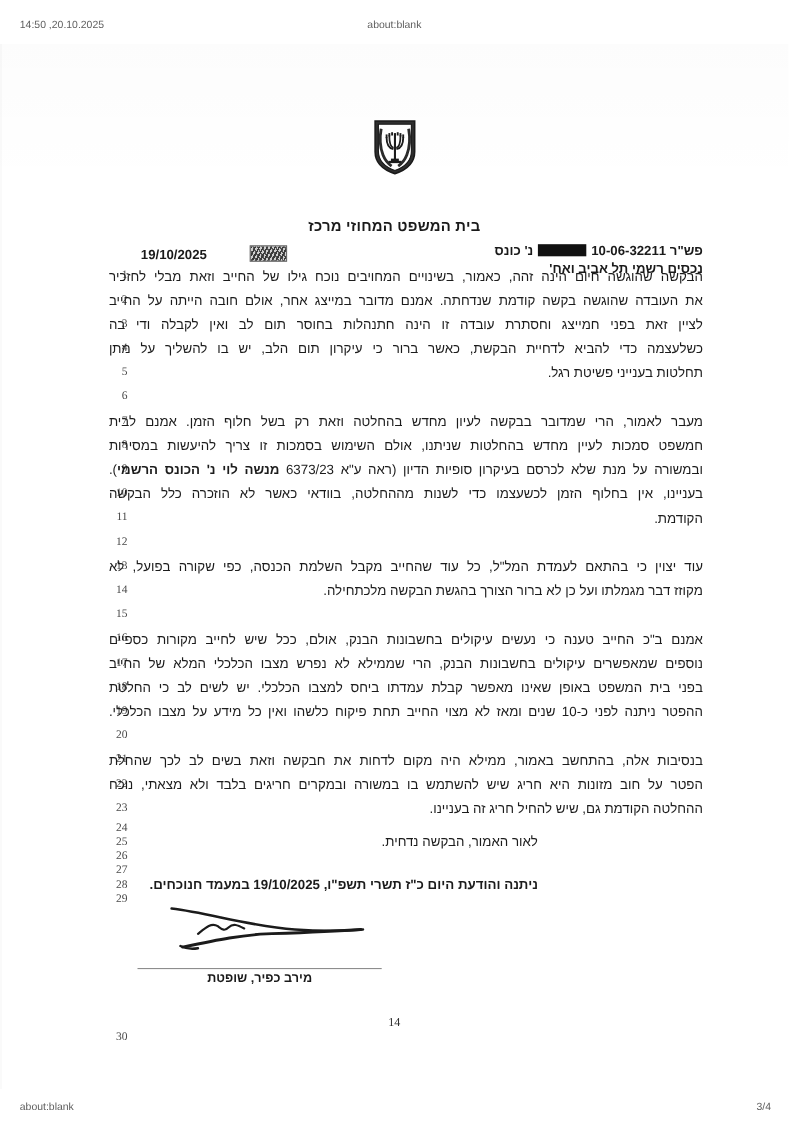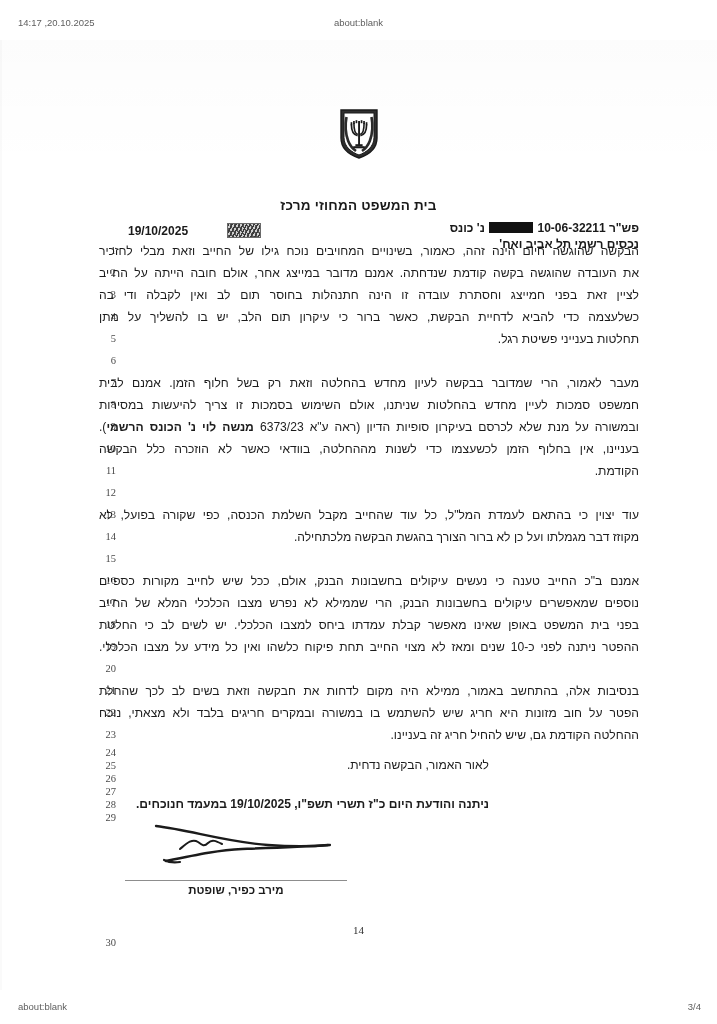--- a/index.html
+++ b/index.html
@@ -249,21 +249,21 @@
     pointer-events: none;
     background:
       linear-gradient(90deg, rgba(0,0,0,0.020) 0 2px, rgba(0,0,0,0) 2px 100%),
       linear-gradient(180deg, rgba(0,0,0,0.012), rgba(0,0,0,0) 14%);
   }
 </style>
 </head>
 <body>
 
 <div class="print-chrome print-header">
-  <span class="pc-left">14:17 ,20.10.2025</span>
+  <span class="pc-left">14:50 ,20.10.2025</span>
   <span class="pc-center">about:blank</span>
 </div>
 
 <div class="sheet">
 
   <div class="emblem-wrap">
     <span class="emblem">
       <svg viewBox="0 0 42 52" width="42" height="52" aria-hidden="true">
         <path d="M3 2 H39 V30 C39 41 30 47 21 50 C12 47 3 41 3 30 Z" fill="#2e2e2e" stroke="#1a1a1a" stroke-width="1.4"></path>
         <path d="M6 5 H36 V29.5 C36 39 28 44.5 21 47 C14 44.5 6 39 6 29.5 Z" fill="#ffffff" stroke="#1a1a1a" stroke-width="1"></path>

